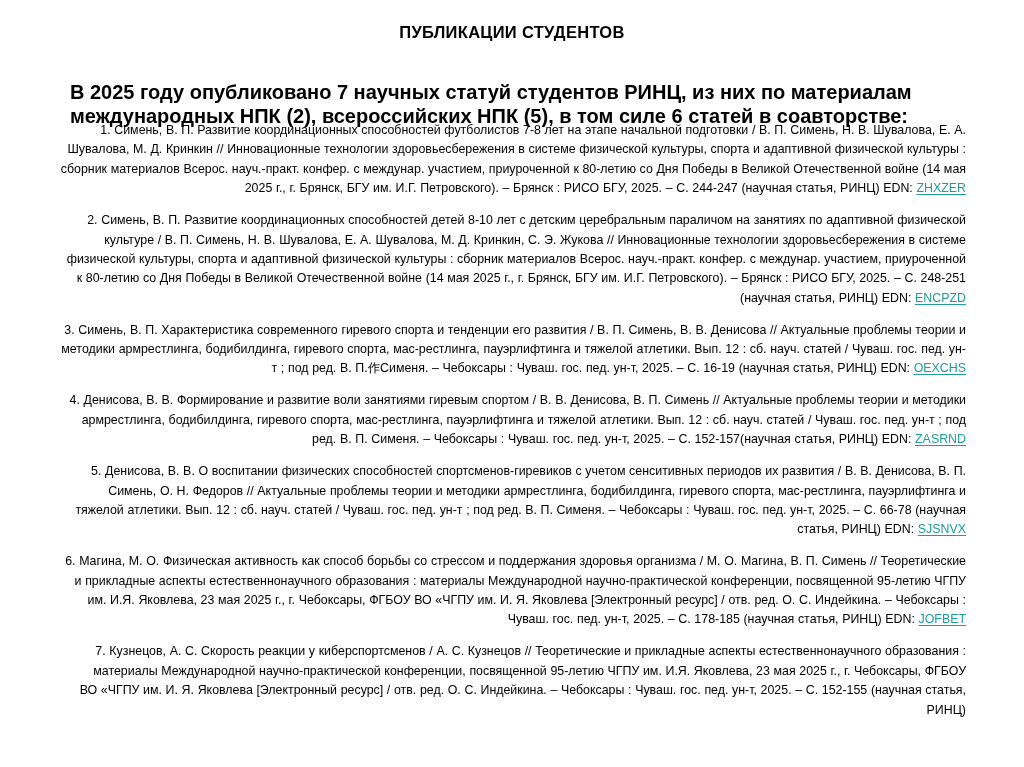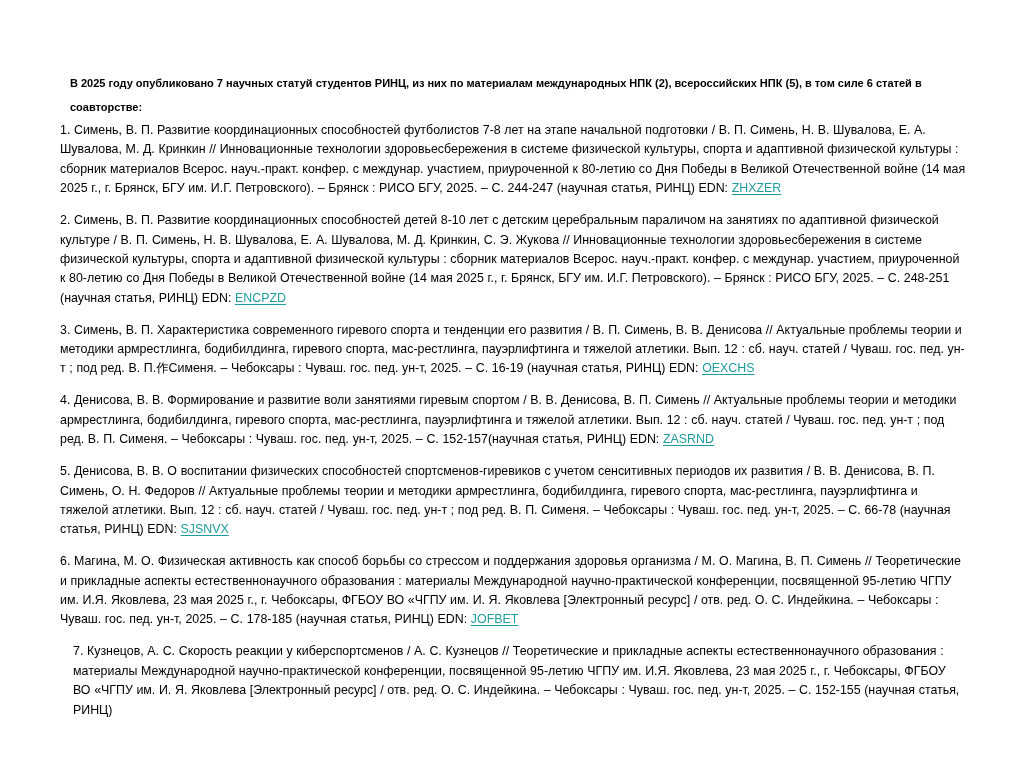--- a/index.html
+++ b/index.html
@@ -37,60 +37,61 @@
     color: #000000;
     line-height: 1.2;
   }
 
   
   .lead {
     position: absolute;
     top: 60px;
     left: 70px;
     width: 900px;
-    font-size: 11px;
+    font-size: 20px;
     font-weight: bold;
     line-height: 24px;
     color: #000000;
     text-align: left;
   }
 
   
   .refs {
     position: absolute;
     top: 121px;
     left: 60px;
     width: 906px;
   }
 
   .ref {
     font-size: 12.4px;
     line-height: 19.4px;
     color: #000000;
-    text-align: left;
+    text-align: right;
     margin: 0 0 12.5px 0;
     word-spacing: 0.2px;
   }
 
   .ref:last-child {
     margin-bottom: 0;
     margin-left: 13px;
   }
 
   .edn-link {
     color: #1f9c9c;
     text-decoration: underline;
     text-underline-offset: 1.5px;
   }
 </style>
 </head>
 <body>
 
 <div class="slide">
 
+  <h1 class="slide-title">ПУБЛИКАЦИИ СТУДЕНТОВ</h1>
 
   <p class="lead">В 2025 году опубликовано 7 научных статуй студентов РИНЦ, из них по материалам международных НПК (2), всероссийских НПК (5), в том силе 6 статей в соавторстве:</p>
 
   <div class="refs">
 
     <p class="ref">
       <span>1. Симень, В. П. Развитие координационных способностей футболистов 7-8 лет на этапе начальной подготовки / В. П. Симень, Н. В. Шувалова, Е. А. Шувалова, М. Д. Кринкин // Инновационные технологии здоровьесбережения в системе физической культуры, спорта и адаптивной физической культуры : сборник материалов  Всерос. науч.-практ. конфер. с междунар. участием, приуроченной к 80-летию со Дня Победы в Великой Отечественной войне (14 мая 2025 г., г. Брянск, БГУ им. И.Г. Петровского). – Брянск : РИСО БГУ, 2025. – С. 244-247 (научная статья, РИНЦ) EDN: </span><a class="edn-link" href="#" style="color: rgb(31, 156, 156);">ZHXZER</a>
     </p>
 
     <p class="ref">

